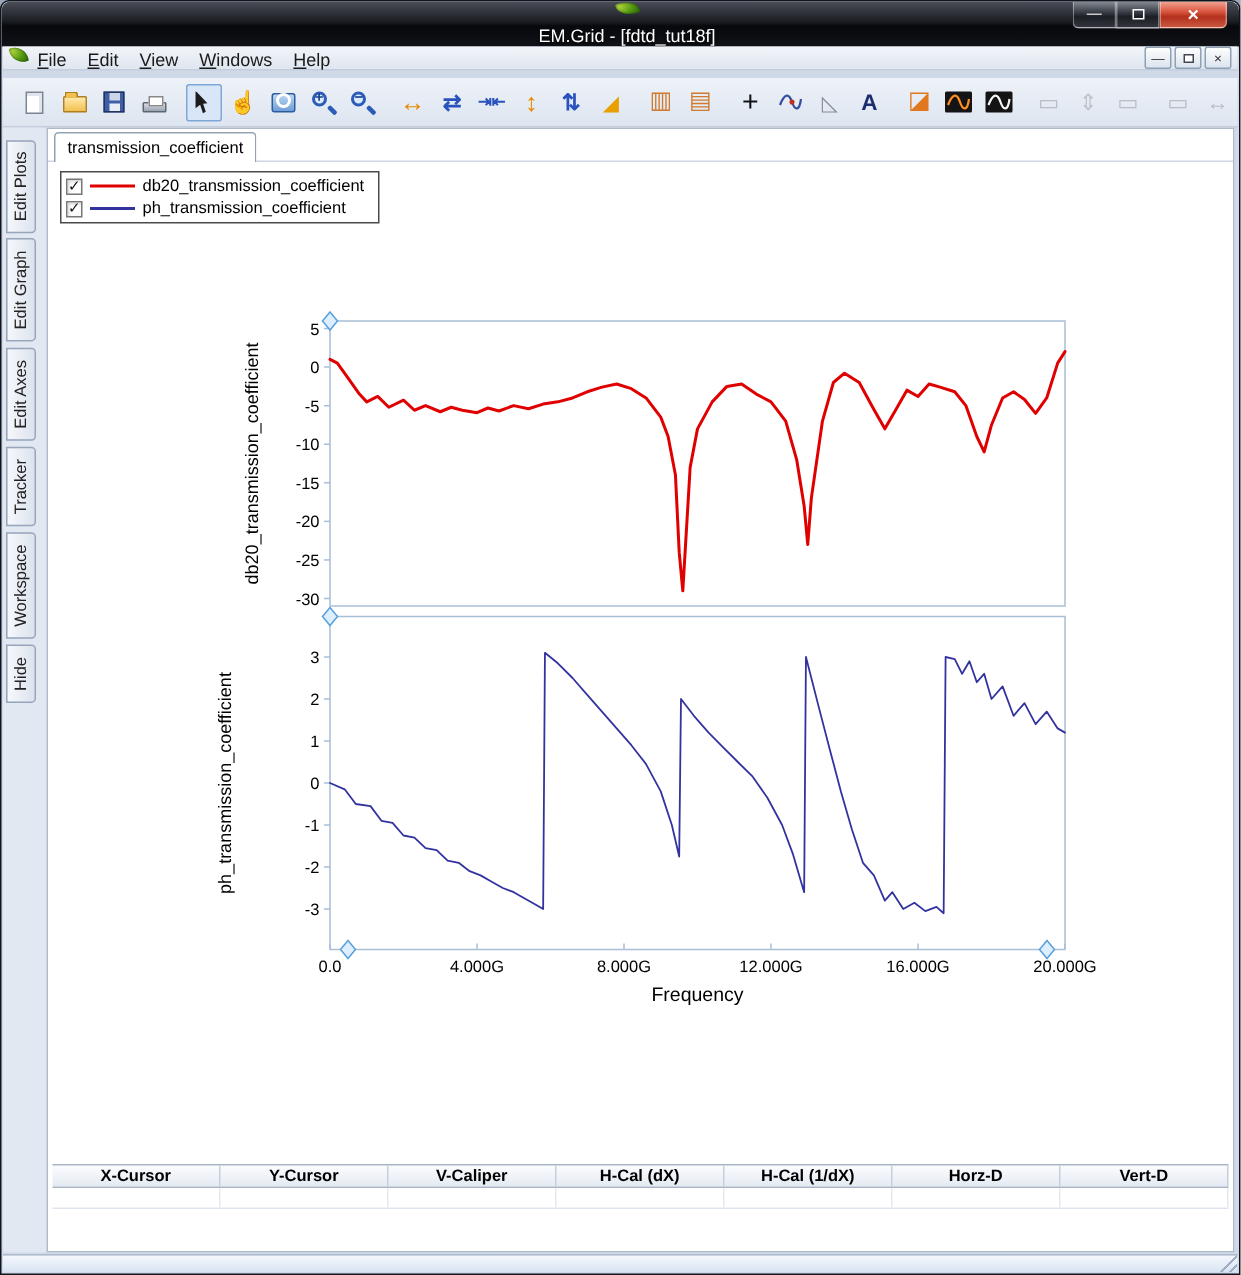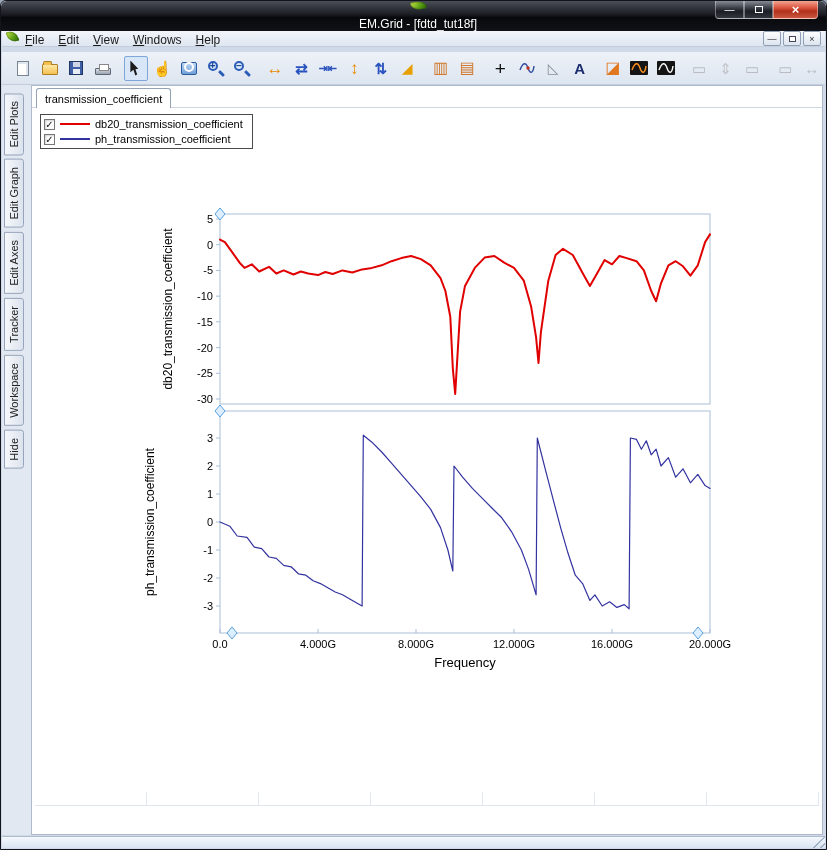--- a/index.html
+++ b/index.html
@@ -321,20 +321,29 @@
         <text x="470" y="447" text-anchor="middle" font-size="11" fill="#000">16.000G</text>
         <line x1="568" y1="432" x2="568" y2="428" stroke="#a9bfd8"></line>
         <text x="568" y="447" text-anchor="middle" font-size="11" fill="#000">20.000G</text>
         <text x="323" y="466" text-anchor="middle" font-size="13" fill="#000">Frequency</text>
         <path d="M78 7 L83 13 L78 19 L73 13 Z" fill="#ddeeff" stroke="#58a0dc" stroke-width="1"></path>
         <path d="M78 204 L83 210 L78 216 L73 210 Z" fill="#ddeeff" stroke="#58a0dc" stroke-width="1"></path>
         <path d="M90 426 L95 432 L90 438 L85 432 Z" fill="#ddeeff" stroke="#58a0dc" stroke-width="1"></path>
         <path d="M556 426 L561 432 L556 438 L551 432 Z" fill="#ddeeff" stroke="#58a0dc" stroke-width="1"></path>
       </svg>
     <div class="cursor-table">
+      <div class="ct-head">
+          <div class="cell">X-Cursor</div>
+          <div class="cell">Y-Cursor</div>
+          <div class="cell">V-Caliper</div>
+          <div class="cell">H-Cal (dX)</div>
+          <div class="cell">H-Cal (1/dX)</div>
+          <div class="cell">Horz-D</div>
+          <div class="cell">Vert-D</div>
+        </div>
       <div class="ct-row">
           <div class="cell"></div>
           <div class="cell"></div>
           <div class="cell"></div>
           <div class="cell"></div>
           <div class="cell"></div>
           <div class="cell"></div>
           <div class="cell"></div>
         </div>
     </div>

